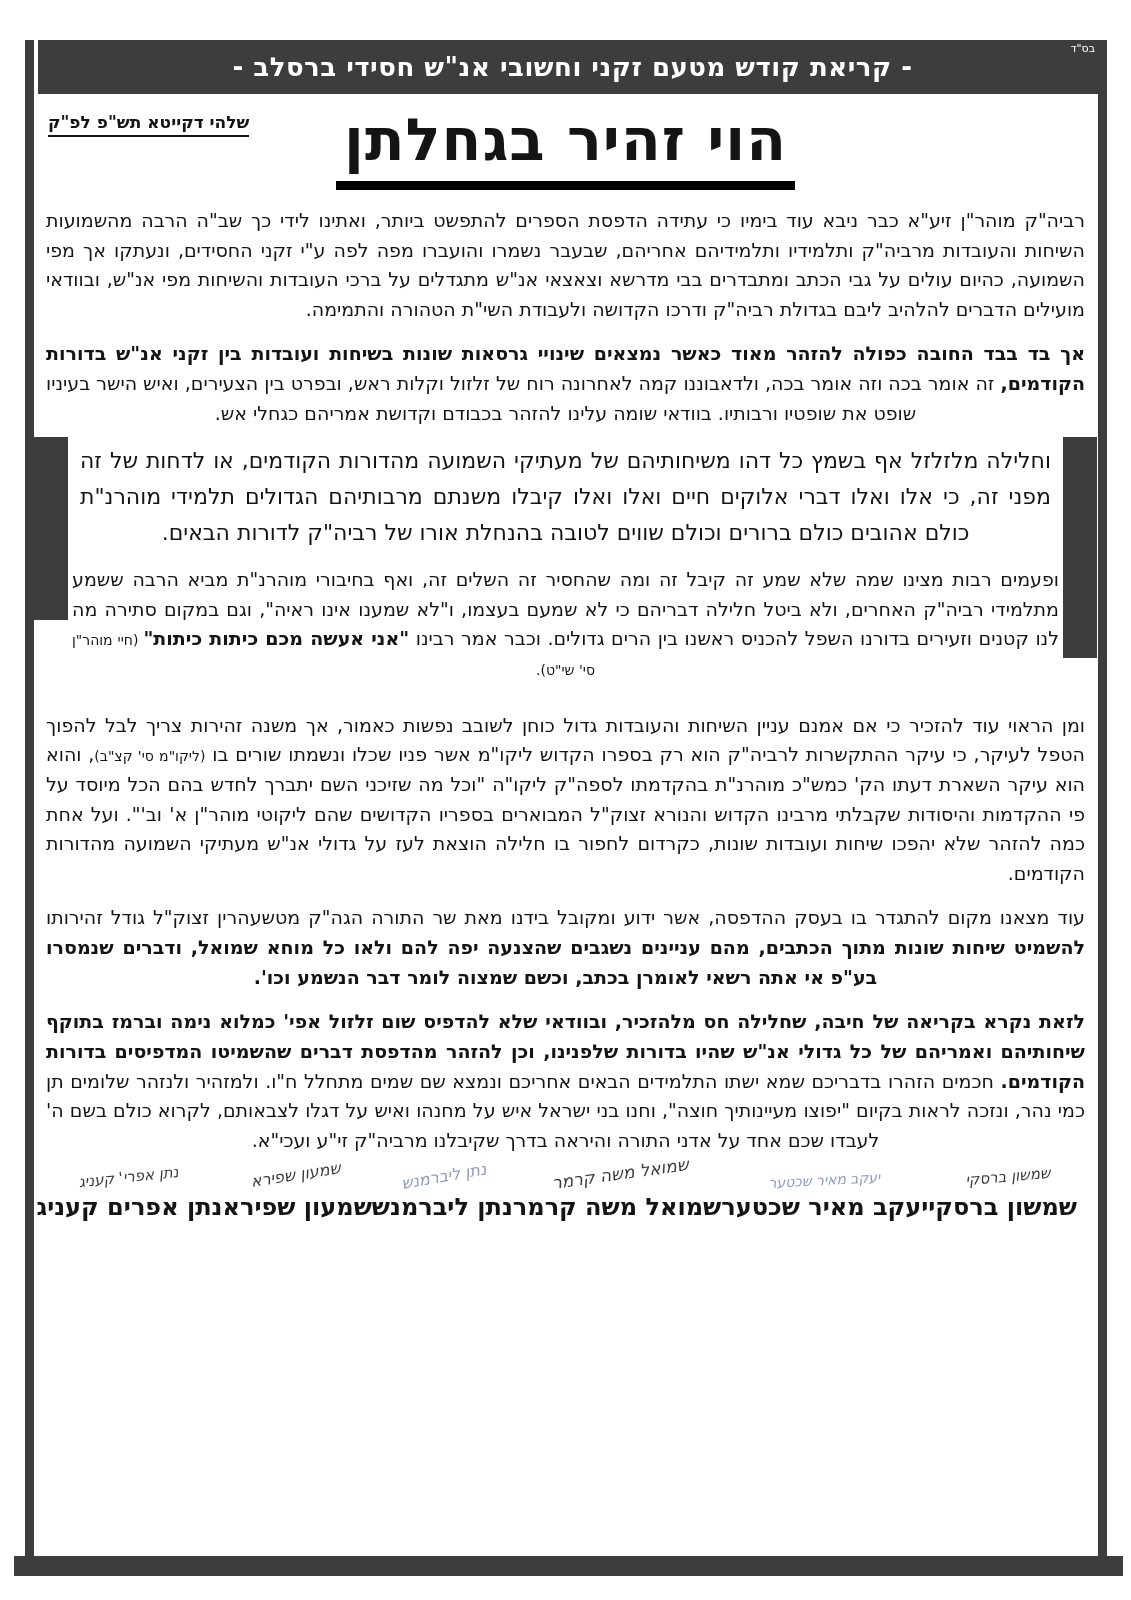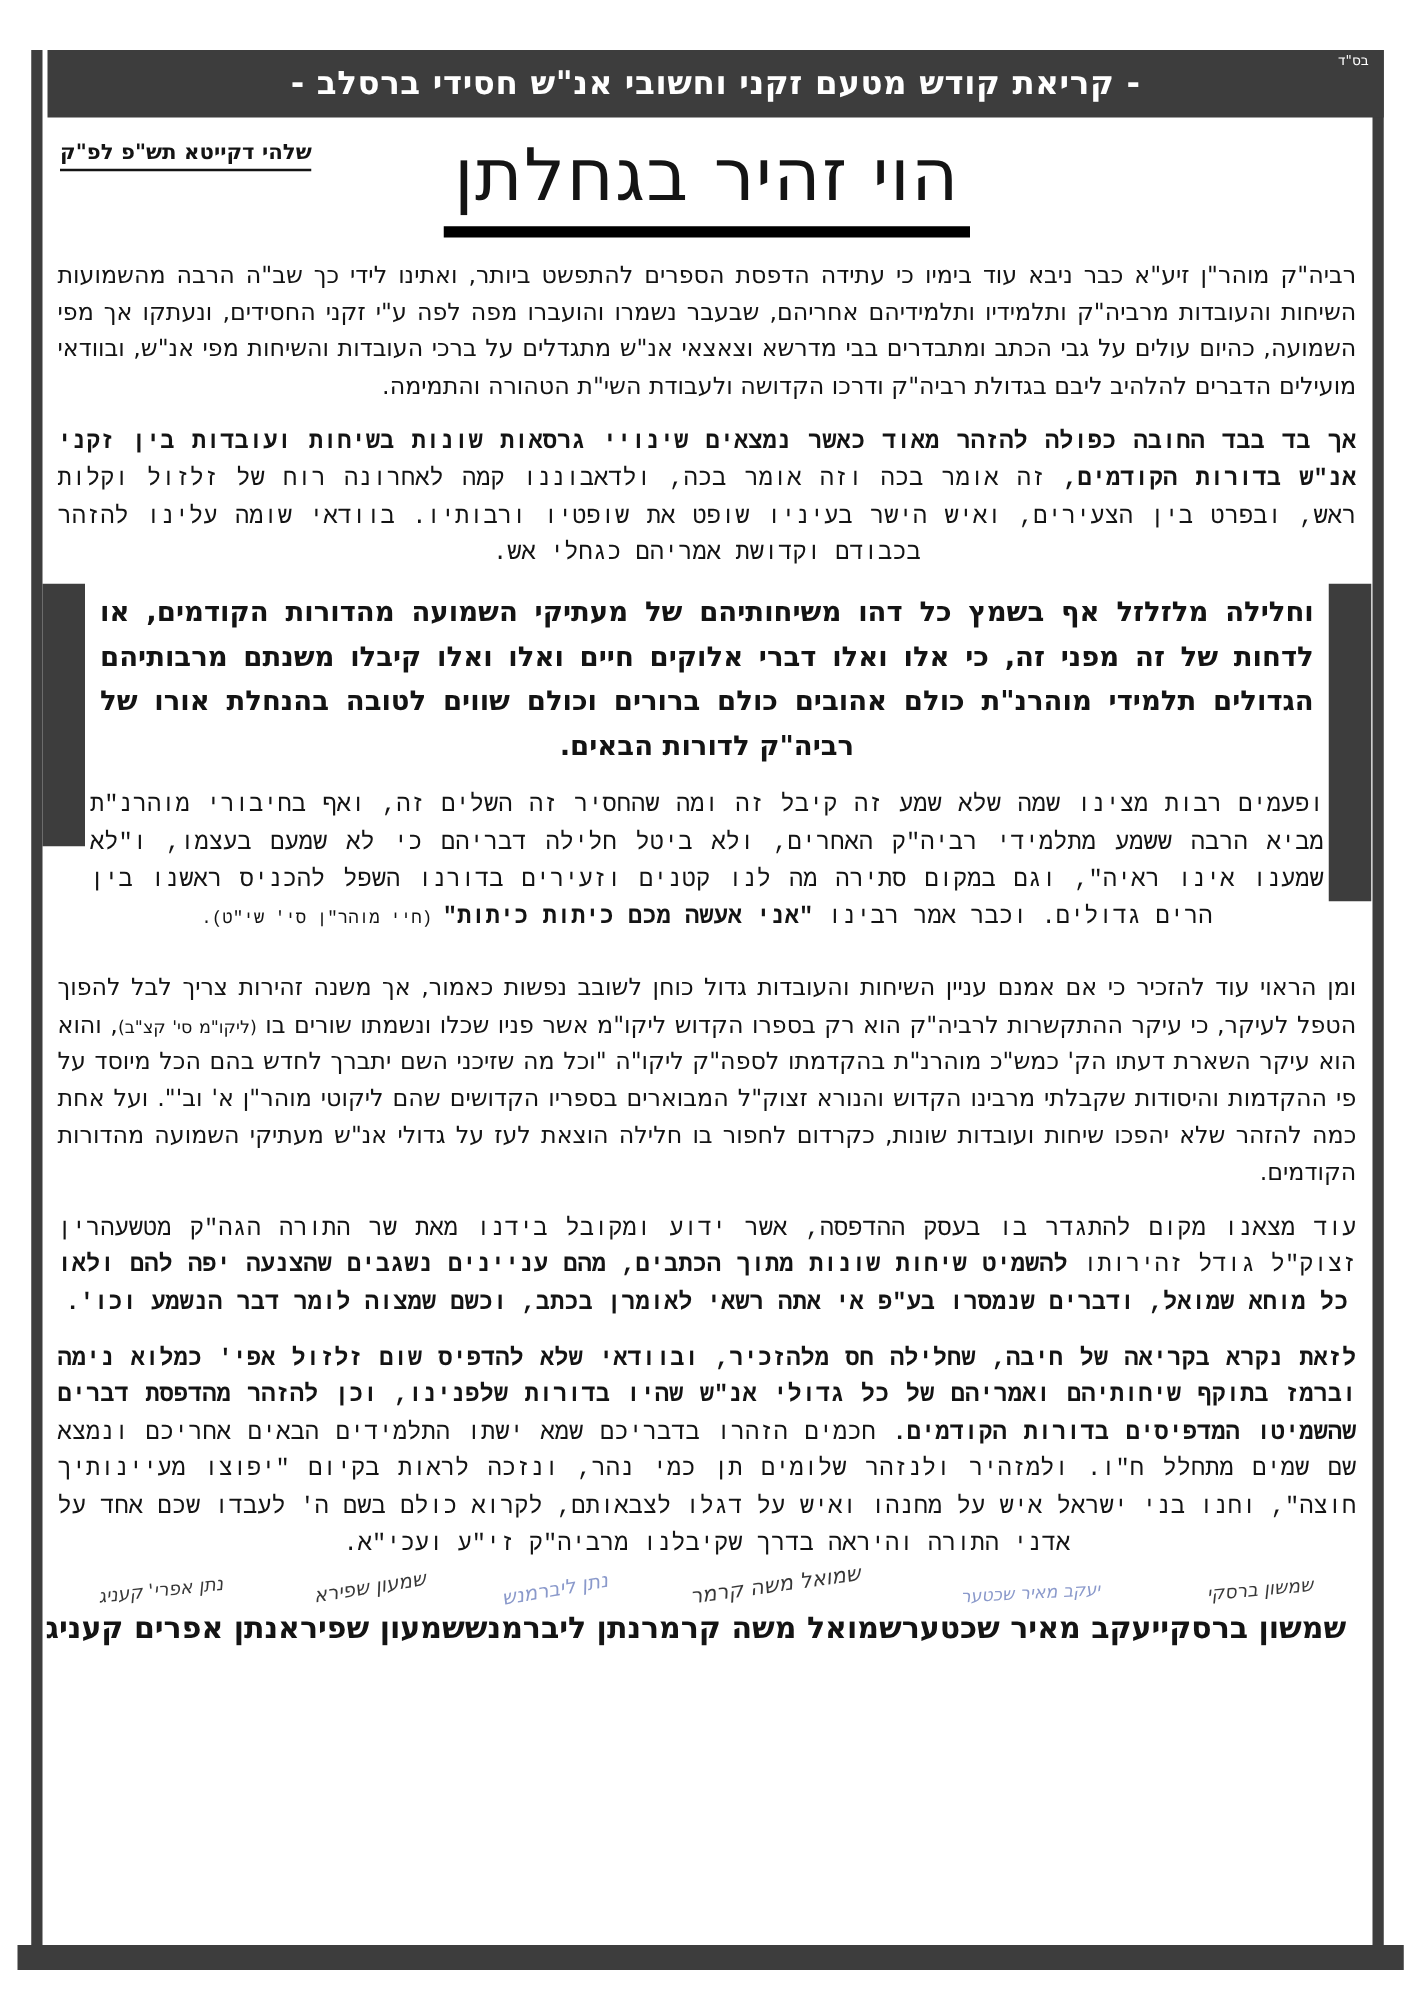--- a/index.html
+++ b/index.html
@@ -27,41 +27,41 @@
   .bsd{position:absolute;top:2px;right:12px;font-size:11px;color:#ffffff;direction:rtl;}
   
   .date-line{
     position:absolute;left:48px;top:112px;
     direction:rtl;font-size:17px;font-weight:bold;
     border-bottom:2px solid #141414;padding-bottom:3px;
   }
   
   .content{padding:110px 46px 0;direction:rtl;}
   .title{
-    text-align:center;margin:0 0 16px;font-weight:normal;
+    text-align:center;margin:0 0 16px;font-weight:bold;
   }
   .title-inner{
     display:inline-block;font-size:58px;line-height:1.05;
     border-bottom:9px solid #000;padding:0 8px 10px;
     letter-spacing:1px;
   }
   p.body{
     margin:0 0 15px;font-size:19px;line-height:1.56;
     text-align:justify;
   }
-  p.center-last{text-align-last:center;font-family:Liberation Mono, monospace;}
+  p.center-last{text-align-last:center;}
   b{font-weight:bold;}
   .small-ref{font-size:14px;}
   
   .emph-wrap{position:relative;margin:4px 0 0;}
   .emph-bar{position:absolute;width:34px;background:#3d3d3d;top:-6px;}
   .bar-left{left:-12px;height:76%;}
   .bar-right{right:-12px;height:92%;}
   p.emph{
-    margin:0 34px 15px;font-size:22px;font-weight:bold;line-height:1.62;
+    margin:0 34px 15px;font-size:22px;font-weight:normal;line-height:1.62;
     text-align:justify;text-align-last:center;
   }
   p.p4{margin:0 26px 27px;}
   
   .closing{
     text-align:center;font-size:15px;font-weight:600;margin:4px 0 10px;
   }
   .sigs{
     display:flex;direction:rtl;justify-content:space-between;
     align-items:flex-end;padding:0 8px;

